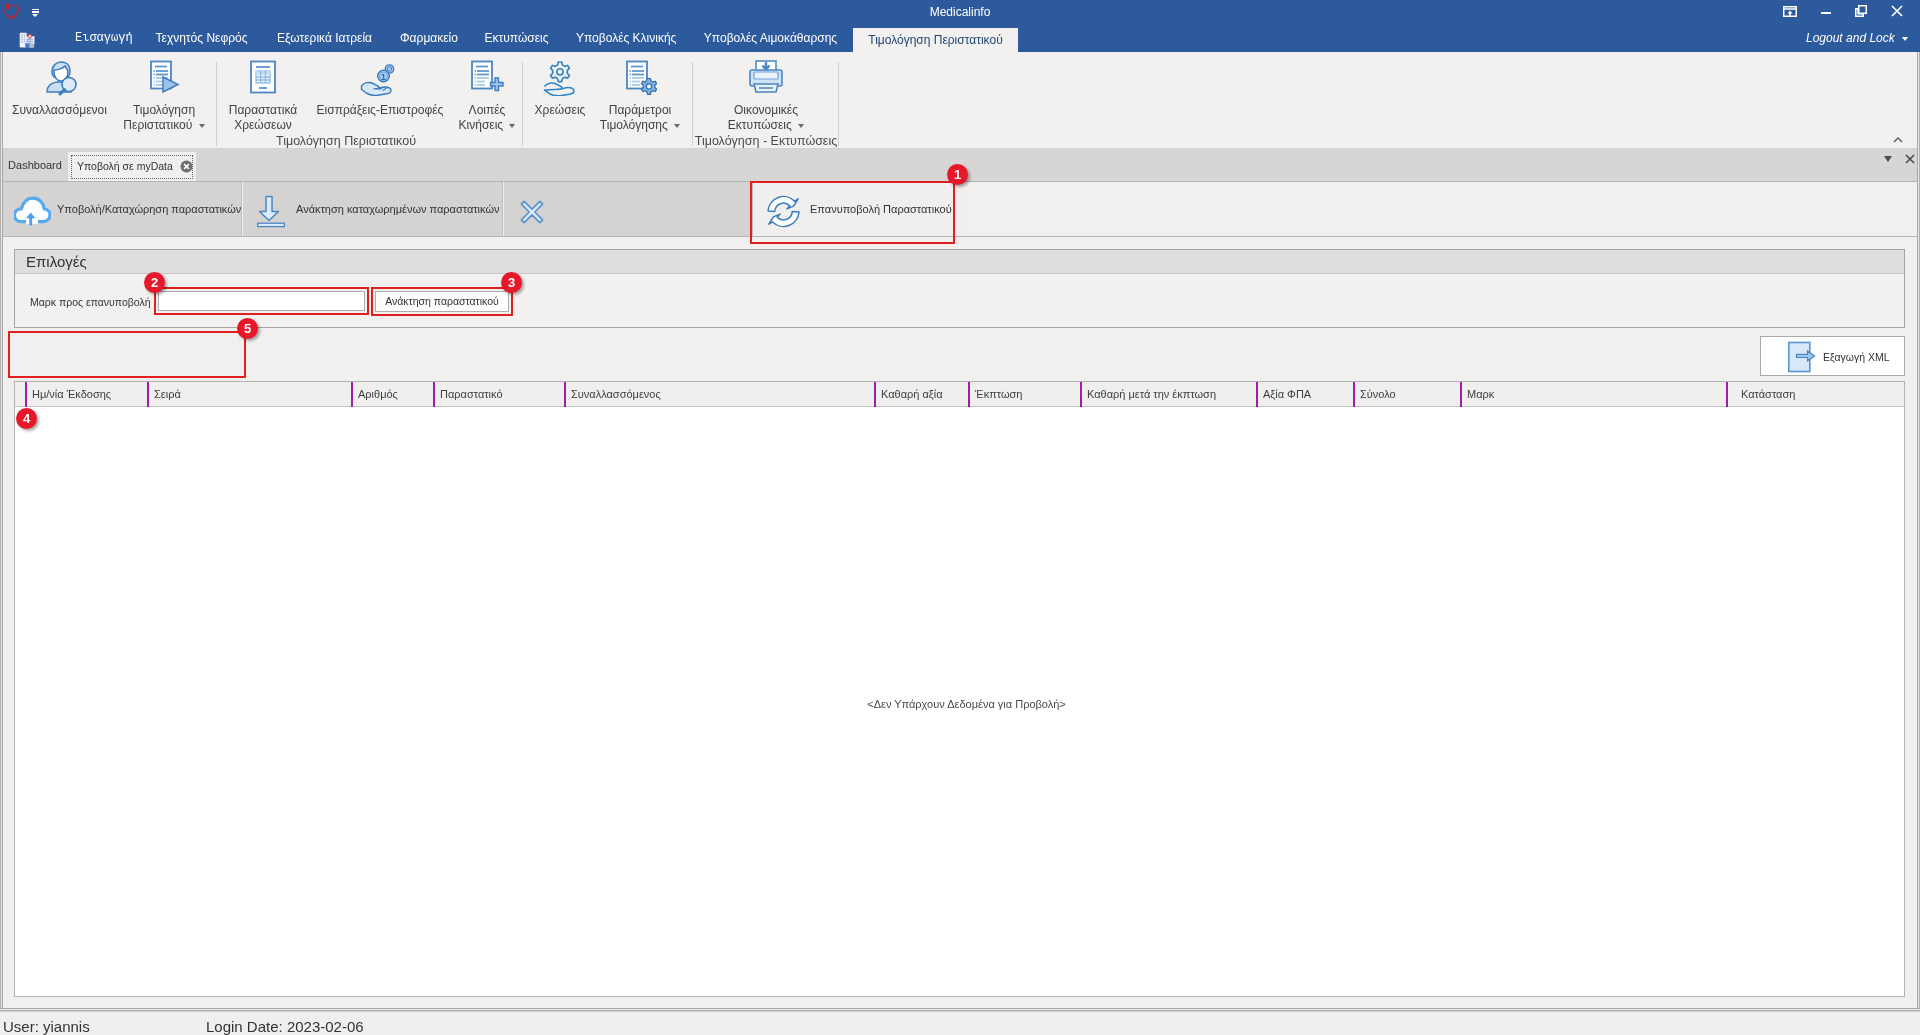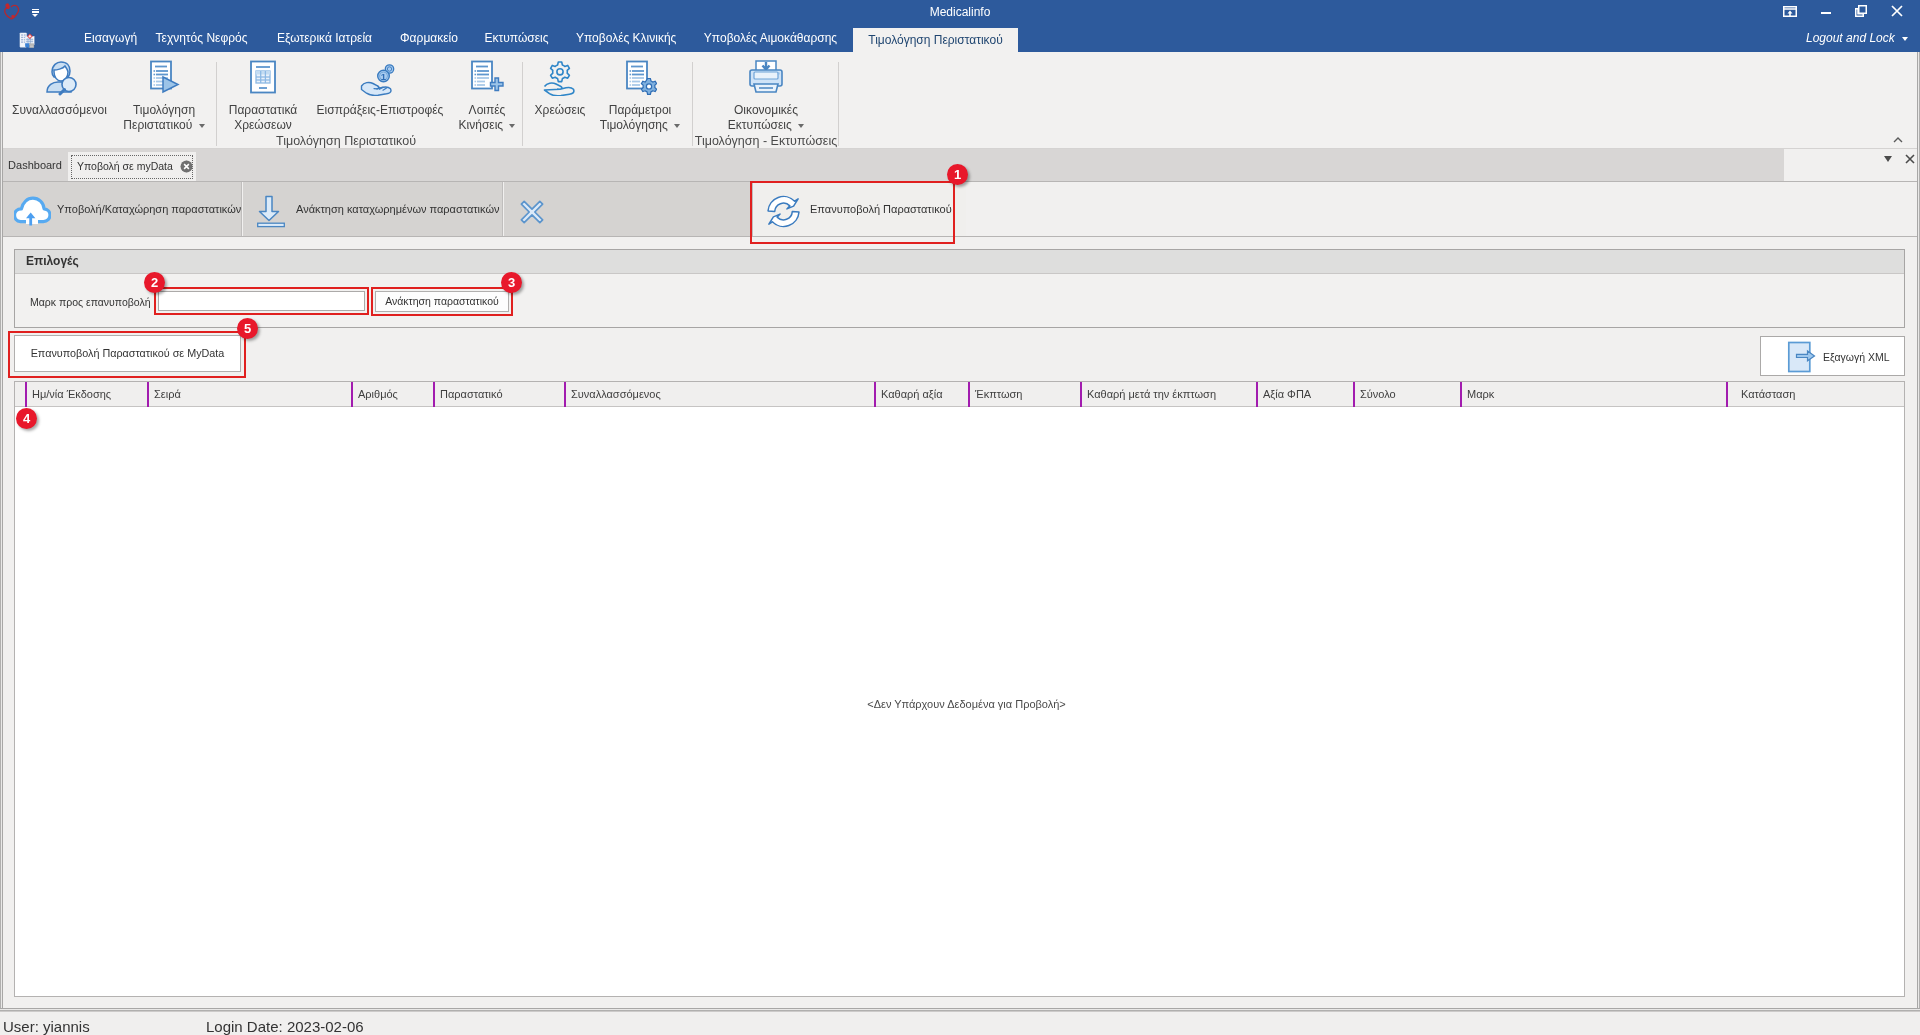--- a/index.html
+++ b/index.html
@@ -20,35 +20,35 @@
 
   
   #ribbon { left:0; top:52px; width:1920px; height:97px; background:#f2f1f0; border-bottom:1px solid #d5d3d2; }
   .ritem { position:absolute; top:8px; text-align:center; color:#424242; font-size:12px; }
   .ritem .lbl { margin-top:4px; line-height:15px; }
   .rsep { position:absolute; top:10px; height:84px; width:1px; background:#d2d0cf; }
   .rgrouplbl { position:absolute; top:81px; height:16px; line-height:16px; text-align:center; color:#4a4a4a; font-size:12.5px; }
   .darr { display:inline-block; width:0; height:0; border-left:3.5px solid transparent; border-right:3.5px solid transparent; border-top:4px solid #6a6a6a; margin-left:3px; margin-bottom:1px; }
 
   
-  #doctabs { left:0; top:149px; width:1784px; height:32px; background:#d8d6d5; }
+  #doctabs { left:0; top:149px; width:1920px; height:32px; background:#d8d6d5; }
   #dash { position:absolute; left:2px; top:3px; width:66px; height:29px; line-height:27px; text-align:center; color:#333; font-size:11px; }
   #mydatatab { position:absolute; left:68px; top:3px; width:128px; height:29px; background:#f0efee;text-align:center; }
   #mydatatab .inner { position:absolute; left:3px; top:3px; right:3px; bottom:2px; border:1px dotted #666; }
   #mydatatab .txt { position:absolute; left:9px; top:2px; height:24px; line-height:24px; color:#333; font-size:10.5px; }
 
   
   #toolbar { left:0; top:181px; width:1920px; height:56px; background:#f1f0ef; border-top:1px solid #b7b5b4; border-bottom:1px solid #b7b5b4; }
   .tbtn { position:absolute; top:0; height:54px; background:#d5d3d1; border-right:1px solid #c0bebd; }
   .tbtn .cap { position:absolute; top:0; height:54px; line-height:54px; font-size:11px; color:#333; white-space:nowrap; }
 
   
   #optpanel { left:14px; top:249px; width:1891px; height:79px; background:#f2f1f0; border:1px solid #a7a5a4; }
   #optheader { left:0; top:0; width:100%; height:24px; background:#dededd; border-bottom:1px solid #c9c7c6; }
-  #optheader span { position:absolute; left:11px; top:0; line-height:23px; font-weight:bold; color:#333; font-size:12px;text-align:right; }
+  #optheader span { position:absolute; left:11px; top:0; line-height:23px; font-weight:normal; color:#333; font-size:15px;text-align:right; }
   #marklbl { left:15px; top:40px; height:24px; line-height:24px; color:#333; font-size:10.5px; }
   #markinput { left:158px; top:291px; width:207px; height:20px; background:#fff; border:1px solid #acaaa9; }
   #btn-anaktisi { left:375px; top:291px; width:134px; height:21px; background:#fdfdfd; border:1px solid #b1afae; text-align:center; line-height:19px; color:#333; font-size:10.5px; }
   #btn-mydata { left:14px; top:335px; width:227px; height:37px; background:#fff; border:1px solid #b1afae; text-align:center; line-height:35px; color:#333; font-size:10.8px; }
   #btn-xml { left:1760px; top:336px; width:145px; height:40px; background:#fff; border:1px solid #aba9a8; }
   #btn-xml span { position:absolute; left:62px; top:0; height:40px; line-height:40px; color:#333; font-size:10.5px; }
 
   
   #grid { left:14px; top:381px; width:1891px; height:616px; background:#fff; border:1px solid #b4b2b1; }
   #ghead { position:absolute; left:0; top:0; width:100%; height:25px; background:#f0efee; border-bottom:1px solid #c6c4c3; }
@@ -63,21 +63,21 @@
   .redcirc { position:absolute; width:21px; height:21px; border-radius:50%; background:#e8182b; color:#fff; font-weight:bold; font-size:13px; text-align:center; line-height:21px; z-index:50; box-shadow:2px 2px 3px rgba(0,0,0,0.35); }
 </style>
 </head>
 <body>
 <div id="root">
 
   <div class="abs" id="titlebar"></div>
   <div class="abs" id="title">Medicalinfo</div>
 
   <div class="abs" id="tabrow">
-    <div class="rtab" style="left:84px; width:53px;">Εισαγωγή</div>
+    <div class="rtab" style="left:75px; width:53px;font-family:Liberation Mono, monospace;">Εισαγωγή</div>
     <div class="rtab" style="left:155px; width:93px;">Τεχνητός Νεφρός</div>
     <div class="rtab" style="left:276px; width:97px;">Εξωτερικά Ιατρεία</div>
     <div class="rtab" style="left:400px; width:58px;">Φαρμακείο</div>
     <div class="rtab" style="left:483px; width:67px;">Εκτυπώσεις</div>
     <div class="rtab" style="left:576px; width:100px;">Υποβολές Κλινικής</div>
     <div class="rtab" style="left:702px; width:137px;">Υποβολές Αιμοκάθαρσης</div>
     <div id="activetab" style="left:853px; width:165px;">Τιμολόγηση Περιστατικού</div>
     <div id="logout" style="left:1806px;font-style:italic;">Logout and Lock <span style="display:inline-block;width:0;height:0;border-left:3.5px solid transparent;border-right:3.5px solid transparent;border-top:4px solid #fff;margin-left:4px;margin-bottom:1px;"></span></div>
     <svg class="abs" style="left:19px; top:7px;" width="18" height="18" viewBox="0 0 19 19">
       <rect x="1" y="1" width="7" height="15" rx="0.5" fill="#f4f6fb" stroke="#dfe5f0" stroke-width="0.5"></rect>
@@ -299,21 +299,20 @@
   </div>
 
   <div class="abs" id="optpanel">
     <div class="abs" id="optheader">
         <span>Επιλογές</span>
       </div>
     <div class="abs" id="marklbl">Μαρκ προς επανυποβολή</div>
   </div>
   <div class="abs" id="markinput"></div>
   <div class="abs" id="btn-anaktisi">Ανάκτηση παραστατικού</div>
-  <div class="abs" id="btn-mydata">Επανυποβολή Παραστατικού σε MyData</div>
   <div class="abs" id="btn-xml">
       <span>Εξαγωγή XML</span>
     <svg style="position:absolute; left:26px; top:4px;" width="36" height="32" viewBox="0 0 36 32">
       <rect x="1.8" y="1.5" width="21" height="29" fill="#d9e8f8" stroke="#5b9bd5" stroke-width="1.7"></rect>
       <path d="M9.5 13.3 L20.5 13.3 L20.5 10 L27.5 14.9 L20.5 19.8 L20.5 16.5 L9.5 16.5 Z" fill="#9ec7ed" stroke="#4a86c2" stroke-width="1.2"></path>
     </svg>
   </div>
 
   <div class="abs" id="grid">
     <div id="ghead">

